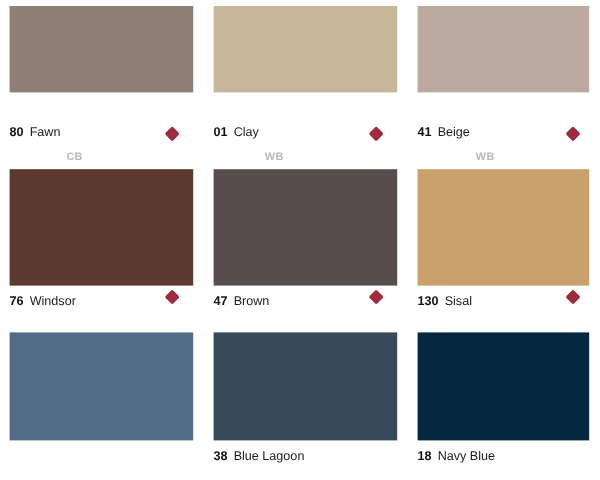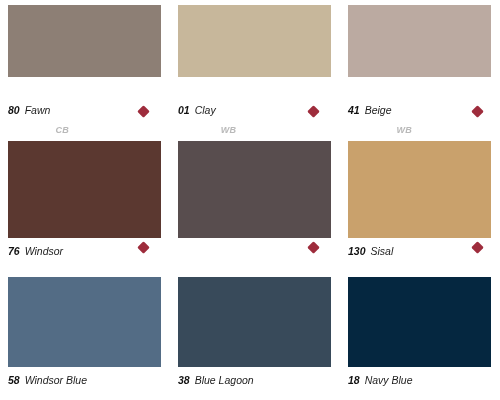--- a/index.html
+++ b/index.html
@@ -13,21 +13,20 @@
     background: #ffffff;
     font-family: "Liberation Sans", sans-serif;
     overflow: hidden;
   }
   #swatch-grid {
     width: 500px;
     height: 380px;
     display: grid;
     grid-template-columns: 170px 170px 160px;
     grid-template-rows: 136px 136px 128px;
-    font-style: italic;
   }
   .swatch-cell {
     position: relative;
     box-sizing: border-box;
     padding: 5px 8px 0 8px;
     display: flex;
     flex-direction: column;
   }
   .swatch-chip {
     width: 153px;
@@ -121,40 +120,40 @@
     <div class="swatch-label">
       <span class="swatch-code">76</span>
       <span class="swatch-name">Windsor</span>
 
     </div>
     <span class="marker-diamond" style="background: rgb(158, 44, 60);"></span>
   </div>
 
   <div class="swatch-cell col-2 row-2">
     <div class="swatch-chip" style="background: rgb(88, 77, 78);"></div>
+    <div class="swatch-label">
+      <span class="swatch-code">47</span>
+      <span class="swatch-name">Brown</span>
+
+    </div>
     <span class="marker-diamond" style="background: rgb(158, 44, 60);"></span>
   </div>
 
   <div class="swatch-cell col-3 row-2">
     <div class="swatch-chip" style="background: rgb(201, 161, 108);"></div>
     <div class="swatch-label">
       <span class="swatch-code">130</span>
       <span class="swatch-name">Sisal</span>
 
     </div>
     <span class="marker-diamond" style="background: rgb(158, 44, 60);"></span>
   </div>
 
   <div class="swatch-cell col-1 row-3">
     <div class="swatch-chip" style="background: rgb(83, 108, 133);"></div>
-    <div class="swatch-label">
-      <span class="swatch-code">58</span>
-      <span class="swatch-name">Windsor Blue</span>
-
-    </div>
 
   </div>
 
   <div class="swatch-cell col-2 row-3">
     <div class="swatch-chip" style="background: rgb(56, 74, 90);"></div>
     <div class="swatch-label">
       <span class="swatch-code">38</span>
       <span class="swatch-name">Blue Lagoon</span>
 
     </div>

